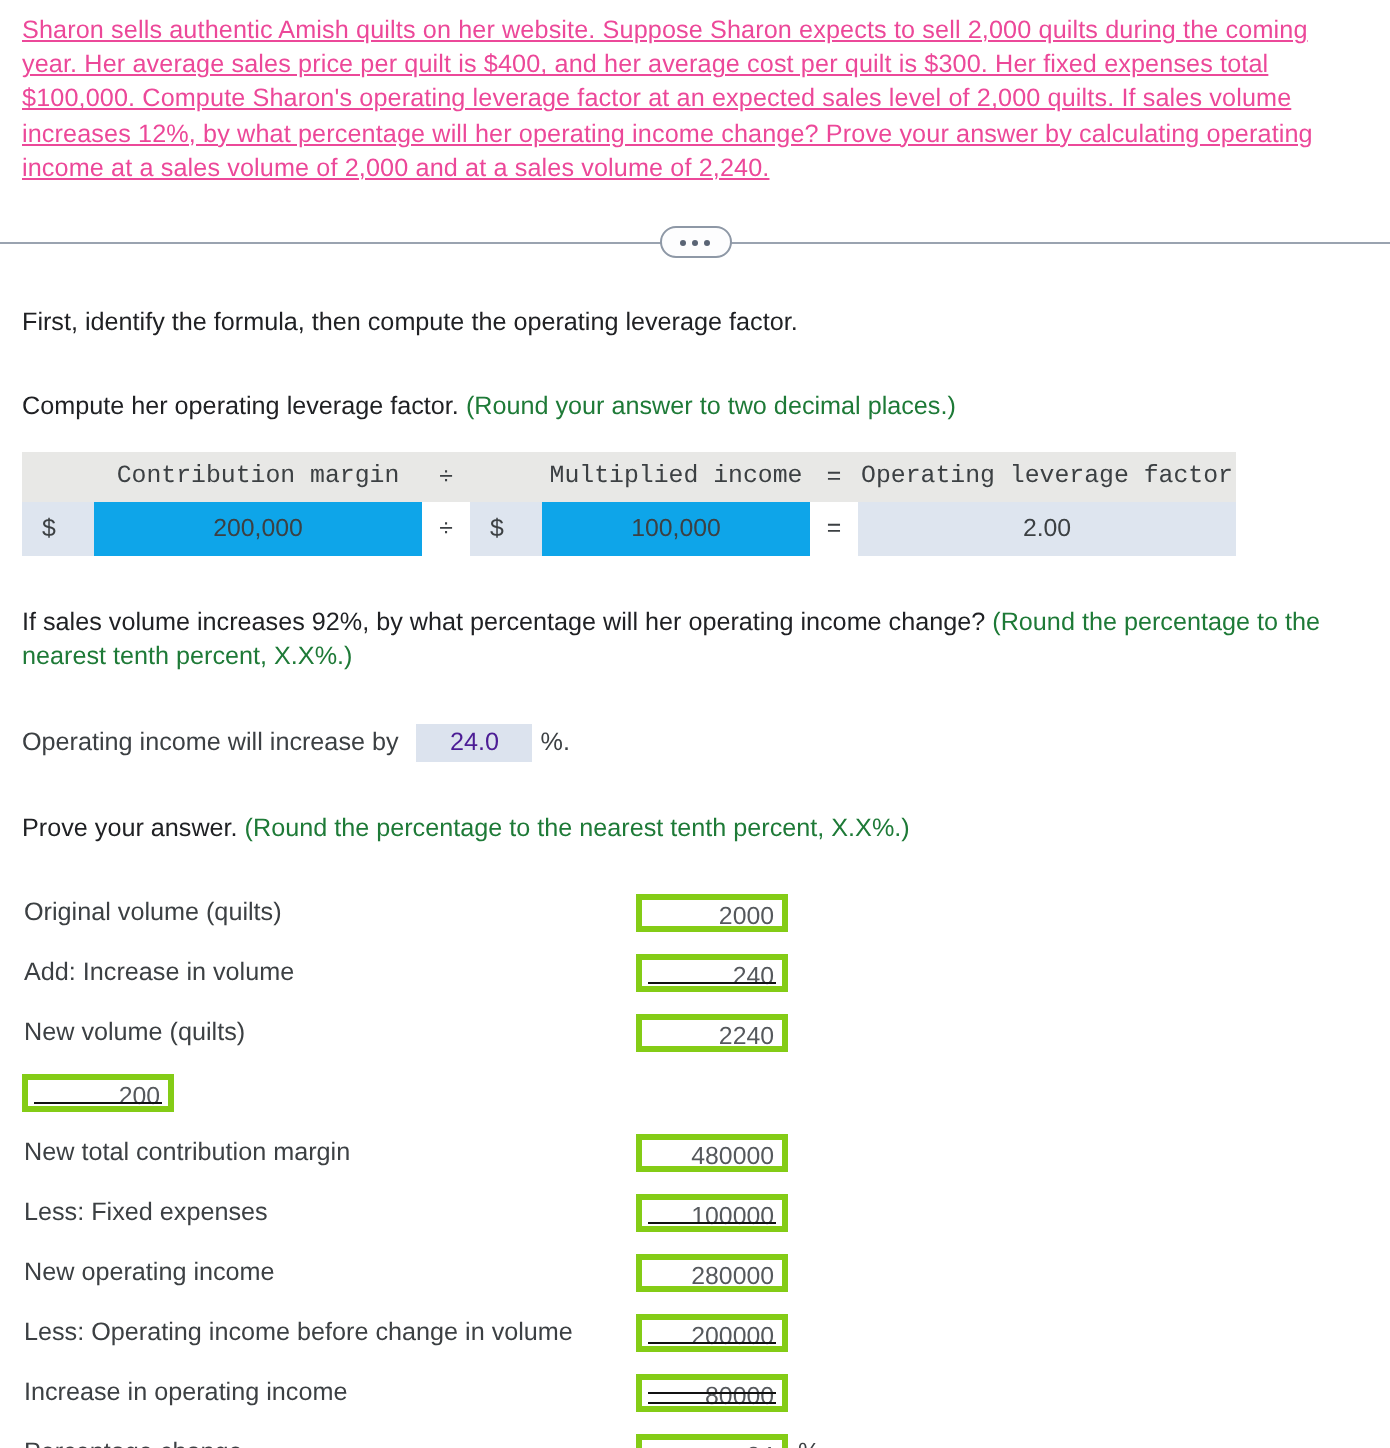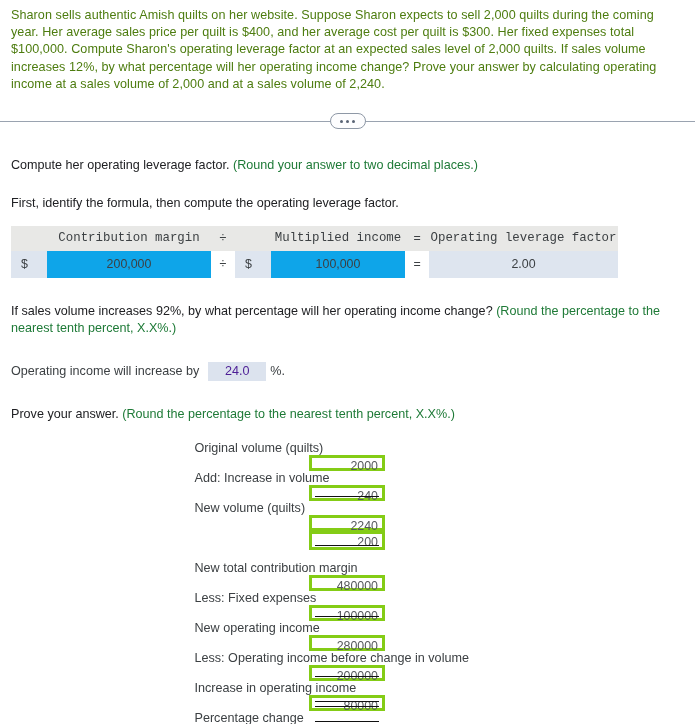--- a/index.html
+++ b/index.html
@@ -15,22 +15,23 @@
     font-size: 13px;
     overflow: hidden;
     position: relative;
   }
 
   
   .problem {
     padding: 7px 12px 0 11px;
     font-size: 12.6px;
     line-height: 17.2px;
-    color: #4d7c0f;
+    color: #ec4899;
     letter-spacing: 0.005em;
+    text-decoration: underline;
   }
 
   
   .divider-wrap {
     position: relative;
     height: 22px;
     margin-top: 17px;
   }
   .divider-line {
     position: absolute;
@@ -142,21 +143,20 @@
   }
 
   
   .proof {
     margin-top: 18px;
   }
   .proof-row {
     display: flex;
     align-items: center;
     height: 30px;
-    flex-direction: column;
   }
   .proof-label {
     width: 306px;
     font-size: 12.6px;
     color: #3c4043;
     padding-left: 1px;
   }
   .field {
     position: relative;
     width: 76px;
@@ -211,27 +211,27 @@
   <div class="divider-line"></div>
   <div class="dots-pill">
     <i></i>
     <i></i>
     <i></i>
   </div>
 </div>
 
 <div class="content">
 
+  <div class="q-line tight">
+    <span>First, identify the formula, then compute the operating leverage factor.</span>
+  </div>
+
   <div class="q-line">
     <span>Compute her operating leverage factor.</span>
     <span class="hint">(Round your answer to two decimal places.)</span>
-  </div>
-
-  <div class="q-line tight">
-    <span>First, identify the formula, then compute the operating leverage factor.</span>
   </div>
 
   <table class="formula-table">
     <colgroup>
       <col style="width:26px">
       <col style="width:164px">
       <col style="width:24px">
       <col style="width:26px">
       <col style="width:134px">
       <col style="width:24px">

